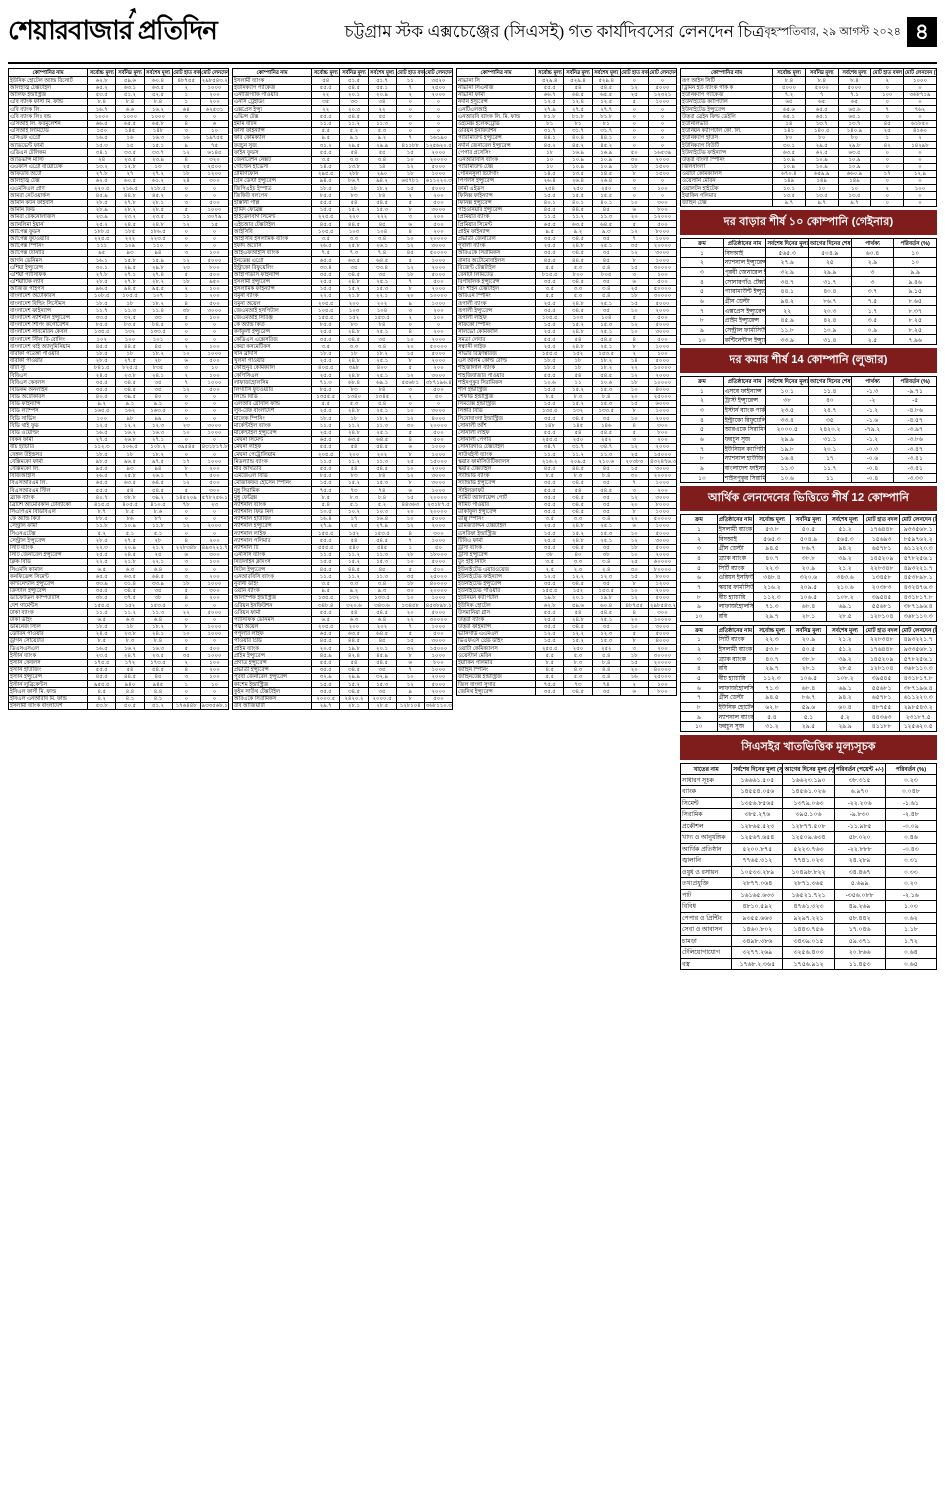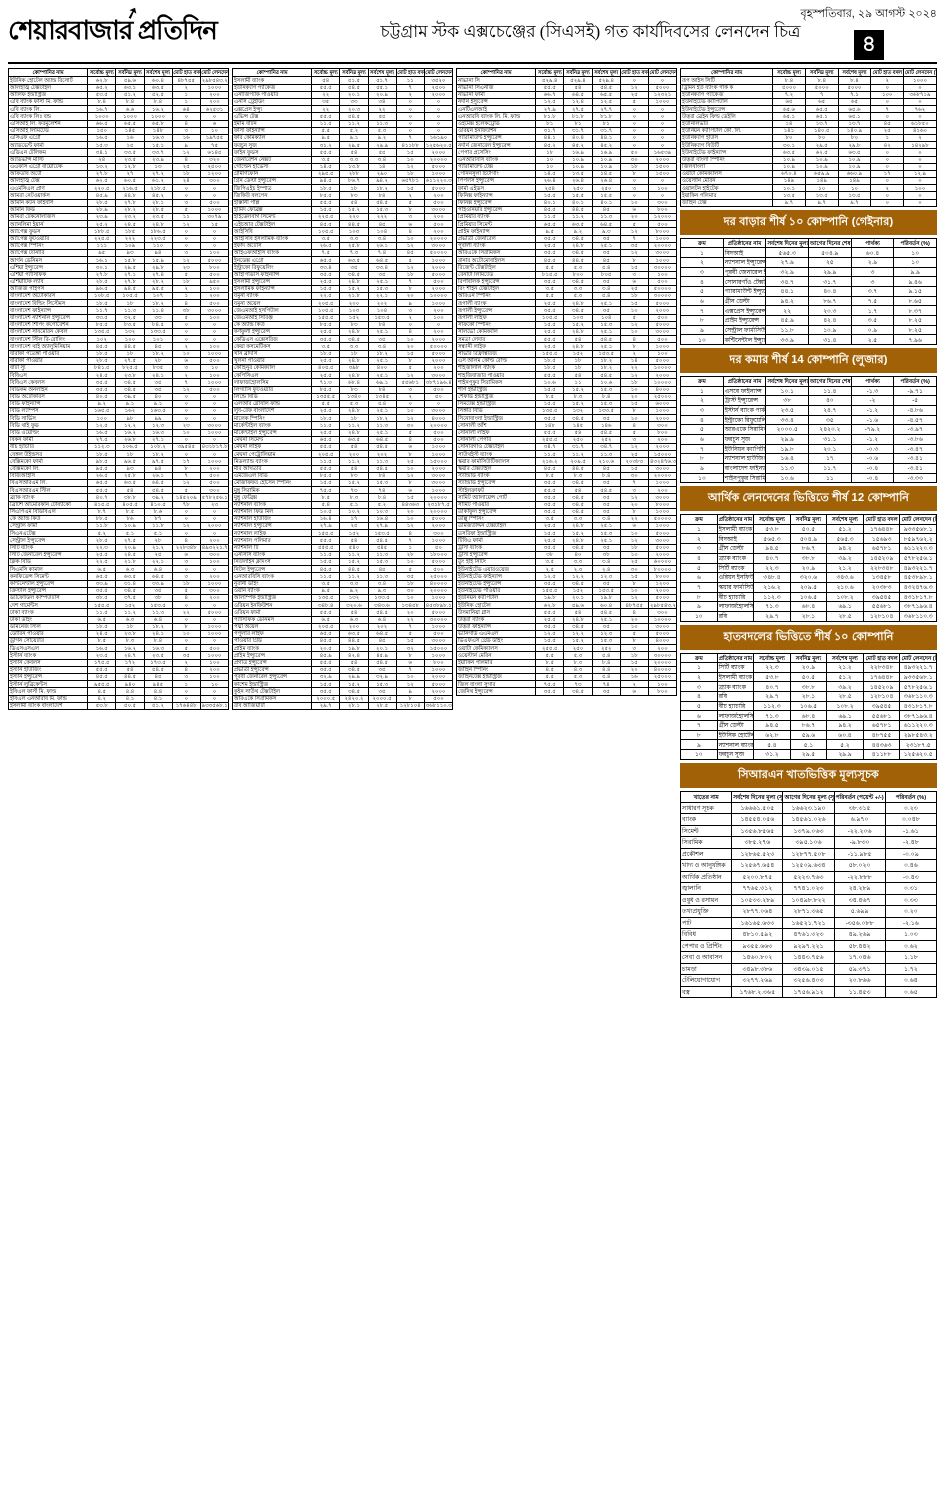--- a/index.html
+++ b/index.html
@@ -43,21 +43,20 @@
     flex: 1;
     text-align: right;
     font-size: 17px;
     font-family: "Liberation Serif", serif;
     font-weight: normal;
     white-space: nowrap;
   }
   .mast-right {
     display: flex; align-items: center; gap: 6px;
     white-space: nowrap;
-    flex-direction: column;
   }
   .mast-date { font-size: 11px; }
   .page-no {
     background: #000; color: #fff;
     font-size: 22px; font-weight: bold;
     width: 30px; height: 30px;
     display: flex; align-items: center; justify-content: center;
   }
   
   .columns {
@@ -95,21 +94,21 @@
   }
   table.quote td.nm {
     text-align: left;
     font-size: 5.4px;
   }
   table.quote col.c-nm { width: 36%; }
   table.quote col.c-v  { width: 12.8%; }
 
   
   .bar {
-    background: #a16207; color: #fff;
+    background: #7f1d1d; color: #fff;
     text-align: center;
     font-weight: bold;
     font-size: 11px;
     padding: 3px 2px;
     letter-spacing: 0.2px;
   }
   table.top10 {
     width: 100%;
     border-collapse: collapse;
     font-size: 6px;
@@ -3062,21 +3061,20 @@
               <td class="nm">রবি</td>
               <td>২৯.৭</td>
               <td>২৮.১</td>
               <td>২৮.৫</td>
               <td>১২৮১০৪</td>
               <td>৩৬৮১১০.৩</td>
             </tr>
           </tbody>
       </table>
 
-      <div class="bar">হাতবদলের ভিত্তিতে শীর্ষ ১০ কোম্পানি</div>
       <table class="top10">
         <thead>
             <tr>
           <th class="sl">ক্রম</th>
           <th>প্রতিষ্ঠানের নাম</th>
           <th>সর্বোচ্চ মূল্য</th>
           <th>সর্বনিম্ন মূল্য</th>
           <th>সর্বশেষ মূল্য</th>
           <th>মোট হাত বদল</th>
           <th>মোট লেনদেন (টাকা)</th>
@@ -3169,21 +3167,21 @@
               <td class="nm">ফরচুন সুজ</td>
               <td>৩১.২</td>
               <td>২৯.৫</td>
               <td>২৯.৯</td>
               <td>৪১১৮৮</td>
               <td>১২৫৬২০.৫</td>
             </tr>
           </tbody>
       </table>
 
-      <div class="bar">সিআরএন খাতভিত্তিক মূল্যসূচক</div>
+      <div class="bar">সিএসইর খাতভিত্তিক মূল্যসূচক</div>
       <table class="index">
         <thead>
             <tr>
           <th>খাতের নাম</th>
           <th>সর্বশেষ দিনের মূল্য (সূচক)</th>
           <th>আগের দিনের মূল্য (সূচক)</th>
           <th>পরিবর্তন (পয়েন্ট +/-)</th>
           <th>পরিবর্তন (%)</th>
         </tr>
           </thead>

